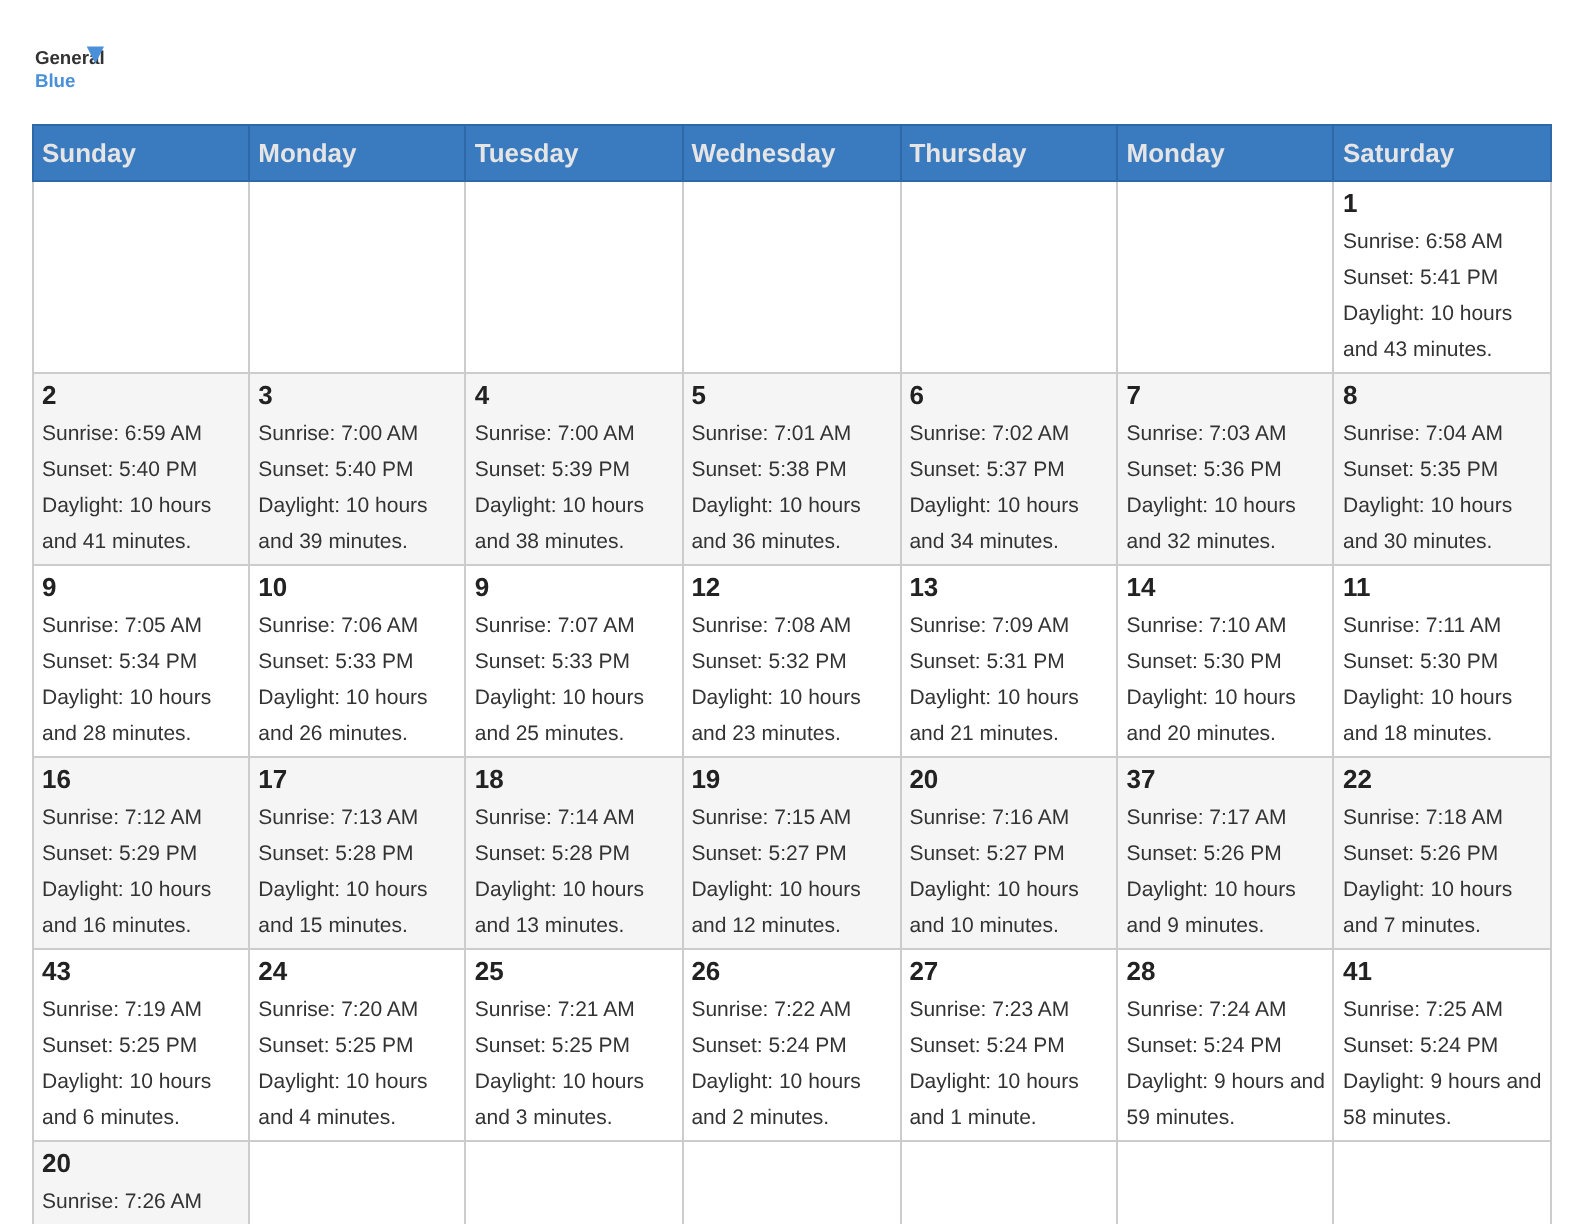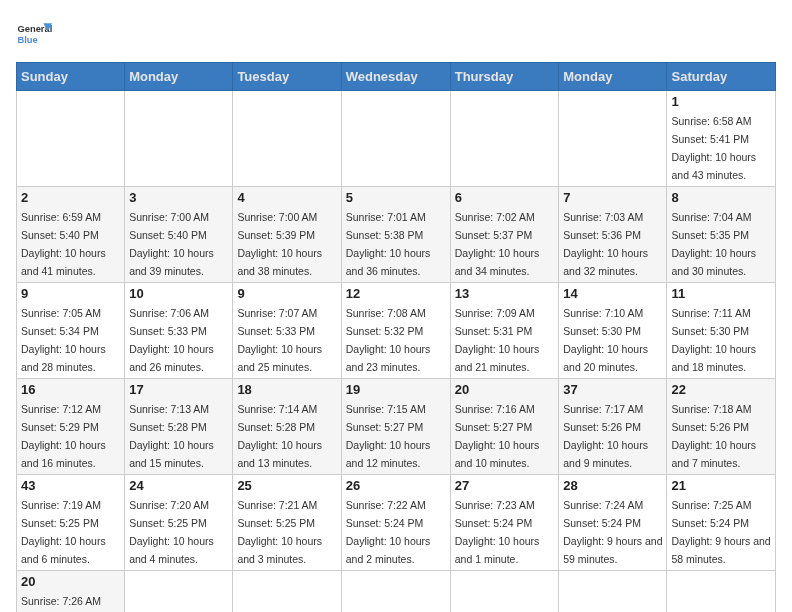--- a/index.html
+++ b/index.html
@@ -230,21 +230,21 @@
         </td>
         <td>
           <span class="day-num">27</span>
           <span class="day-info">Sunrise: 7:23 AM<br>Sunset: 5:24 PM<br>Daylight: 10 hours and 1 minute.</span>
         </td>
         <td>
           <span class="day-num">28</span>
           <span class="day-info">Sunrise: 7:24 AM<br>Sunset: 5:24 PM<br>Daylight: 9 hours and 59 minutes.</span>
         </td>
         <td>
-          <span class="day-num">21</span>
+          <span class="day-num">41</span>
           <span class="day-info">Sunrise: 7:25 AM<br>Sunset: 5:24 PM<br>Daylight: 9 hours and 58 minutes.</span>
         </td>
       </tr>
       <tr>
         <td>
           <span class="day-num">20</span>
           <span class="day-info">Sunrise: 7:26 AM<br>Sunset: 5:23 PM<br>Daylight: 9 hours and 57 minutes.</span>
         </td>
         <td class="empty-cell"></td>
         <td class="empty-cell"></td>

